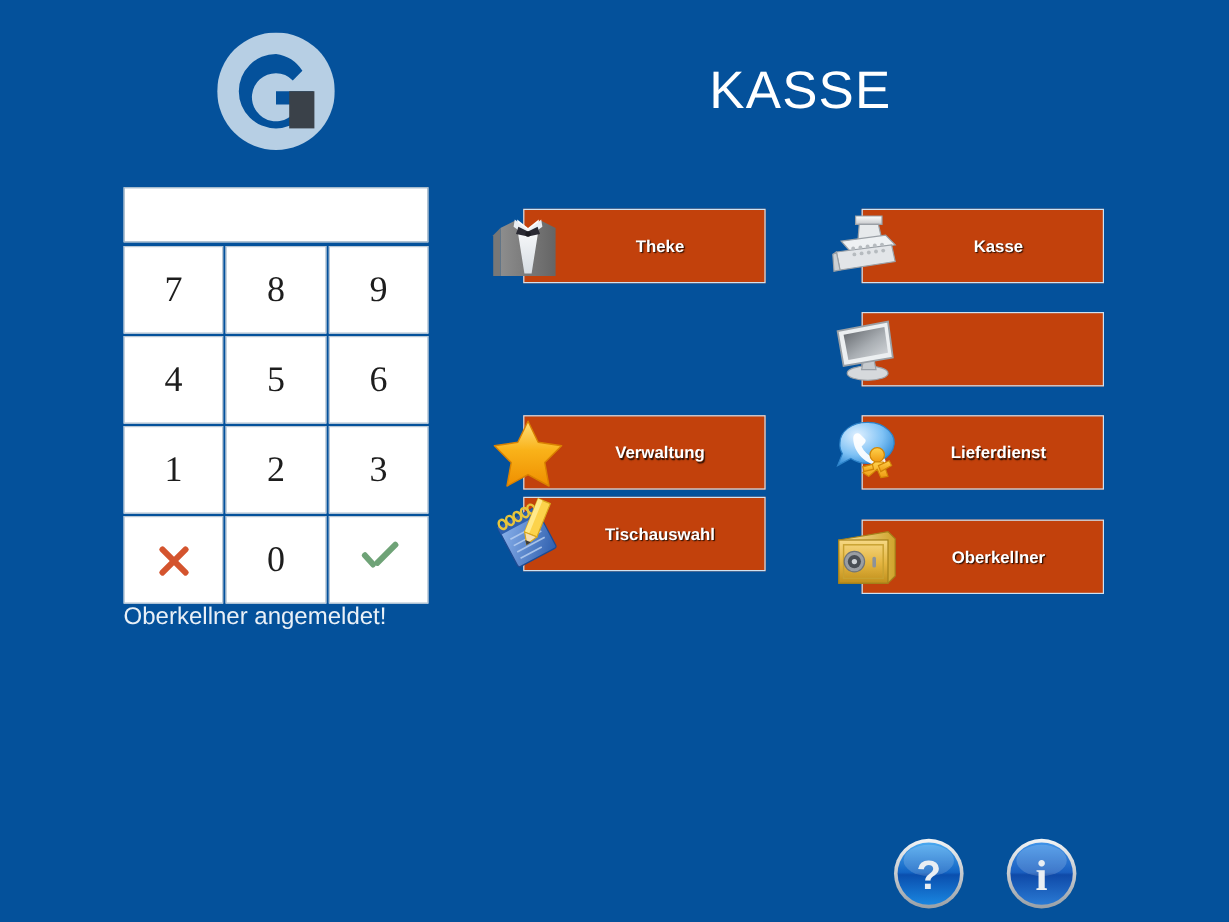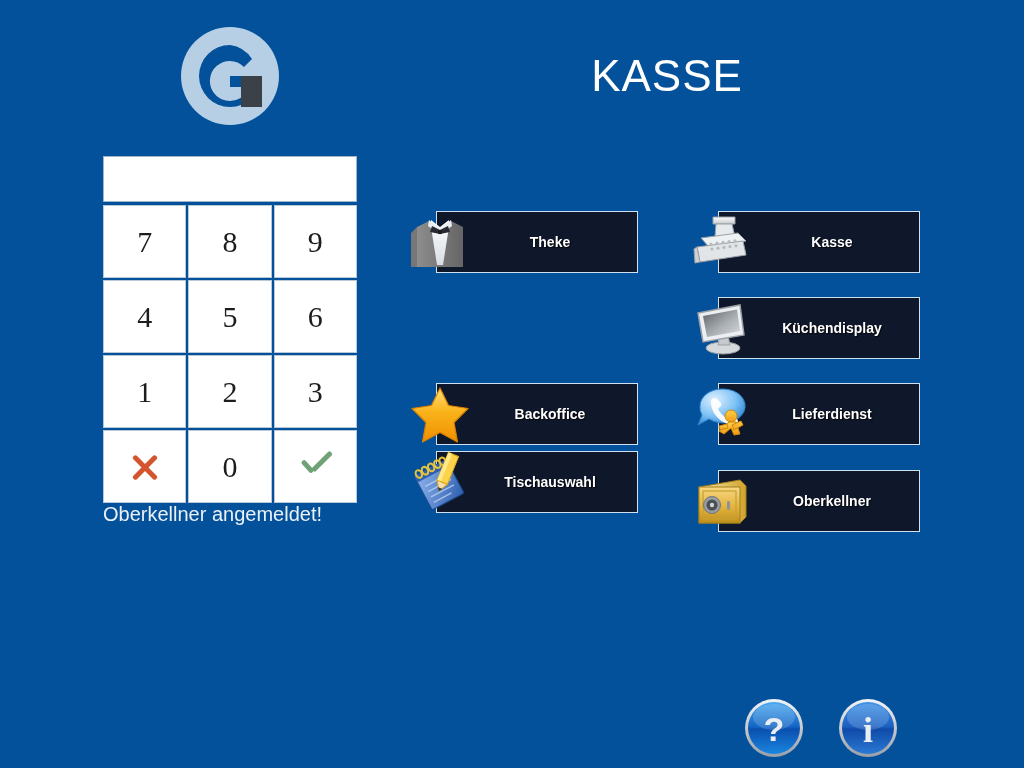--- a/index.html
+++ b/index.html
@@ -96,24 +96,23 @@
     white-space: nowrap;
   }
 
   
   .col-left  { position: absolute; left: 436px; }
   .col-right { position: absolute; left: 718px; }
 
   .action-btn {
     position: absolute;
     width: 202px; height: 62px;
-    background: #0f172a;
+    background: #c2410c;
     border: 1px solid #cfe2f2;
     cursor: pointer;
-    margin-top: 37px;
   }
   .action-btn .label {
     position: absolute;
     left: 34px; right: 8px; top: 0; bottom: 0;
     display: flex; align-items: center; justify-content: center;
     color: #ffffff;
     font-size: 14px;
     font-weight: bold;
     text-shadow: 1px 1px 1px rgba(0,0,0,0.8);
     white-space: nowrap;
@@ -233,21 +232,21 @@
         <defs>
           <linearGradient id="gStar" x1="0" y1="0" x2="0" y2="1">
             <stop offset="0%" stop-color="#ffe07a"></stop>
               <stop offset="45%" stop-color="#f9b219"></stop>
               <stop offset="100%" stop-color="#ef8f00"></stop>
           </linearGradient>
         </defs>
         <path d="M31 5 L39.5 22.5 L59 25.5 L45 39.5 L48.5 59 L31 49.5 L13.5 59 L17 39.5 L3 25.5 L22.5 22.5 Z" fill="url(#gStar)" stroke="#d98100" stroke-width="1.2" stroke-linejoin="round"></path>
       </svg>
     </span>
-    <span class="label">Backoffice</span>
+    <span class="label">Verwaltung</span>
   </div>
 
   <div class="action-btn col-left" style="top:414px">
     <span class="ico">
       <svg viewBox="0 0 62 62" xmlns="http://www.w3.org/2000/svg">
         <defs>
           <linearGradient id="gPad" x1="0" y1="0" x2="1" y2="1">
             <stop offset="0%" stop-color="#8fb6ef"></stop>
               <stop offset="100%" stop-color="#2f5fae"></stop>
           </linearGradient>
@@ -320,21 +319,20 @@
               <stop offset="55%" stop-color="#a9aeb3"></stop>
               <stop offset="100%" stop-color="#d8dbde"></stop>
           </linearGradient>
         </defs>
         <ellipse cx="32" cy="51" rx="17" ry="6" fill="#d6d9dc" stroke="#9aa0a6"></ellipse>
         <path d="M29 38 l8 0 l2 10 l-12 0 z" fill="#c6cace" stroke="#9aa0a6"></path>
         <path d="M7 16 L49 8 L53 38 L12 45 Z" fill="#eceff1" stroke="#9aa0a6" stroke-width="1.5"></path>
         <path d="M12 19 L46 12.5 L49 34 L16 40 Z" fill="url(#gScr2)"></path>
       </svg>
     </span>
-    <span class="label">Küchendisplay</span>
   </div>
 
   <div class="action-btn col-right" style="top:346px">
     <span class="ico">
       <svg viewBox="0 0 62 62" xmlns="http://www.w3.org/2000/svg">
         <defs>
           <radialGradient id="gBub" cx="35%" cy="30%" r="75%">
             <stop offset="0%" stop-color="#dff0ff"></stop>
               <stop offset="60%" stop-color="#7fc2f5"></stop>
               <stop offset="100%" stop-color="#2f8ad6"></stop>

